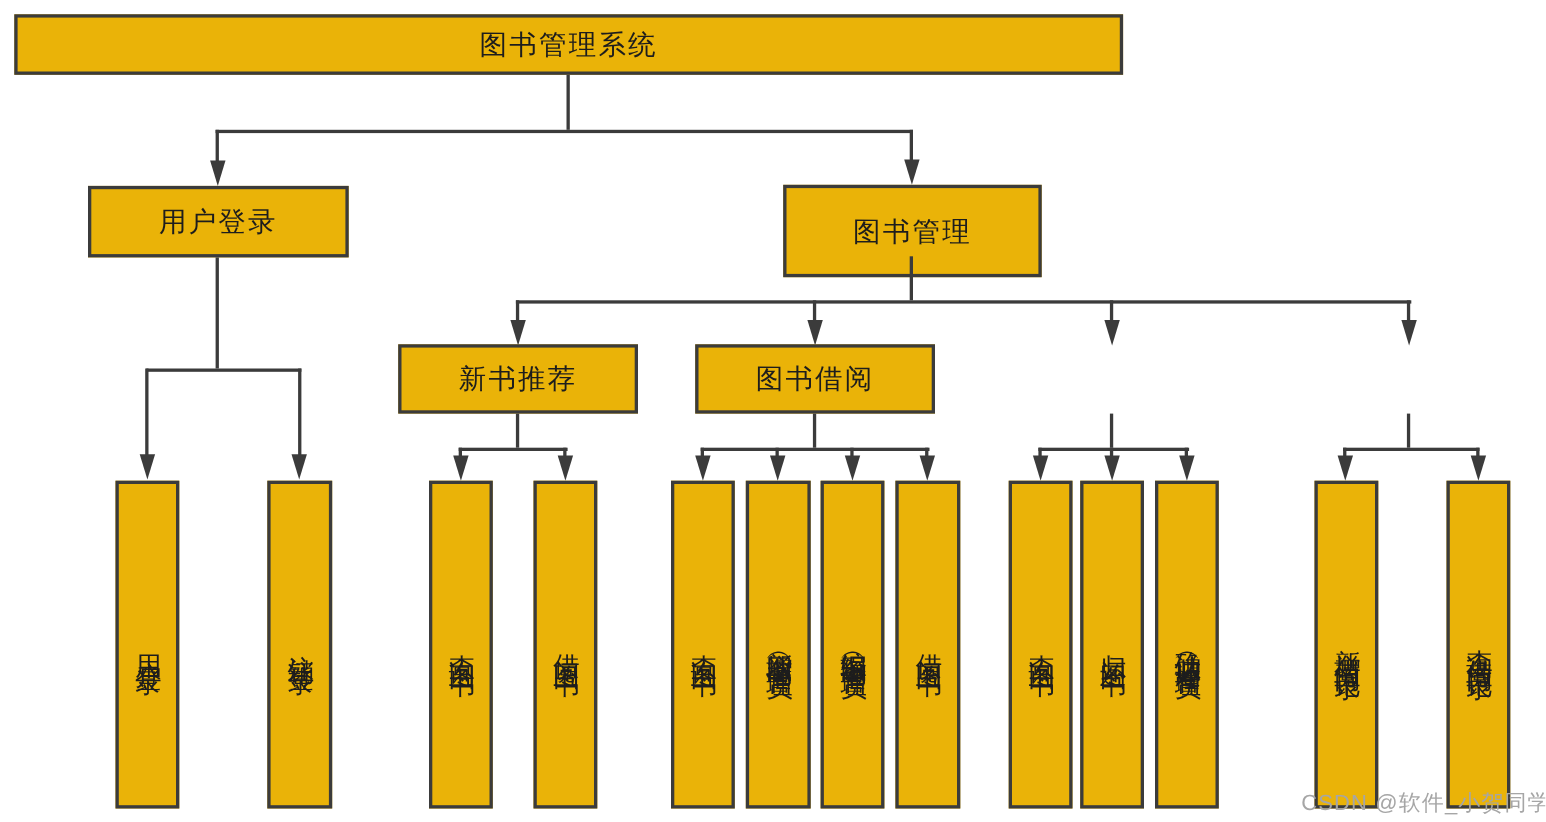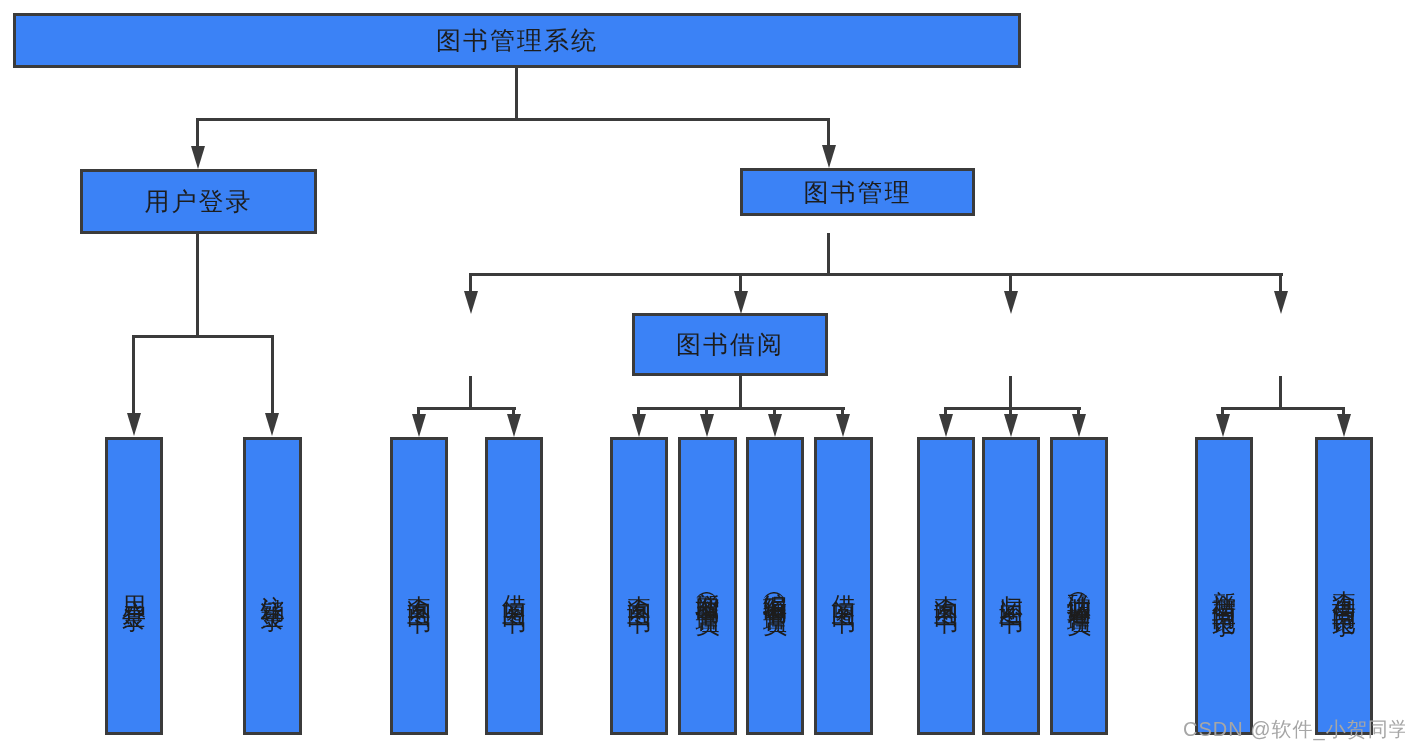--- a/index.html
+++ b/index.html
@@ -13,21 +13,21 @@
   body{font-family:"Liberation Sans","DejaVu Sans",sans-serif;}
   .canvas{
     position:relative;
     width:1405px;height:747px;
     background:var(--background);
     overflow:hidden;
   }
   .box{
     position:absolute;
     border:3px solid var(--line);
-    background:#3b82f6;
+    background:#eab308;
     display:flex;align-items:center;justify-content:center;
     color:var(--text);
   }
   .hlabel{
     font-size:25px;
     letter-spacing:2px;
     white-space:nowrap;
     color:var(--text);
   }
   .vbox{padding:6px 0;}
@@ -72,21 +72,21 @@
   <div class="vline" style="left:515px;top:68px;height:50px"></div>
   <div class="hline" style="left:196px;top:118px;width:634px"></div>
   <div class="vline" style="left:196px;top:118px;height:32px"></div>
   <div class="arrow" style="left:191px;top:146px"></div>
   <div class="vline" style="left:827px;top:118px;height:31px"></div>
   <div class="arrow" style="left:822px;top:145px"></div>
 
   <div class="box" style="left:80px;top:169px;width:237px;height:65px">
     <span class="hlabel">用户登录</span>
   </div>
-  <div class="box" style="left:740px;top:168px;width:235px;height:48px">
+  <div class="box" style="left:712px;top:168px;width:235px;height:84px">
     <span class="hlabel">图书管理</span>
   </div>
 
   <div class="vline" style="left:196px;top:234px;height:101px"></div>
   <div class="hline" style="left:133px;top:335px;width:141px"></div>
   <div class="vline" style="left:132px;top:335px;height:80px"></div>
   <div class="arrow" style="left:127px;top:413px"></div>
   <div class="vline" style="left:271px;top:335px;height:80px"></div>
   <div class="arrow" style="left:265px;top:413px"></div>
 
@@ -94,21 +94,24 @@
   <div class="hline" style="left:469px;top:273px;width:814px"></div>
   <div class="vline" style="left:469px;top:273px;height:22px"></div>
   <div class="arrow" style="left:464px;top:291px"></div>
   <div class="vline" style="left:739px;top:273px;height:22px"></div>
   <div class="arrow" style="left:734px;top:291px"></div>
   <div class="vline" style="left:1009px;top:273px;height:22px"></div>
   <div class="arrow" style="left:1004px;top:291px"></div>
   <div class="vline" style="left:1279px;top:273px;height:22px"></div>
   <div class="arrow" style="left:1274px;top:291px"></div>
 
-  <div class="box" style="left:632px;top:313px;width:196px;height:63px">
+  <div class="box" style="left:362px;top:313px;width:218px;height:63px">
+    <span class="hlabel">新书推荐</span>
+  </div>
+  <div class="box" style="left:632px;top:313px;width:218px;height:63px">
     <span class="hlabel">图书借阅</span>
   </div>
 
   <div class="vline" style="left:469px;top:376px;height:31px"></div>
   <div class="hline" style="left:417px;top:407px;width:99px"></div>
   <div class="vline" style="left:417px;top:407px;height:10px"></div>
   <div class="arrow" style="left:412px;top:414px"></div>
   <div class="vline" style="left:512px;top:407px;height:10px"></div>
   <div class="arrow" style="left:507px;top:414px"></div>
 

